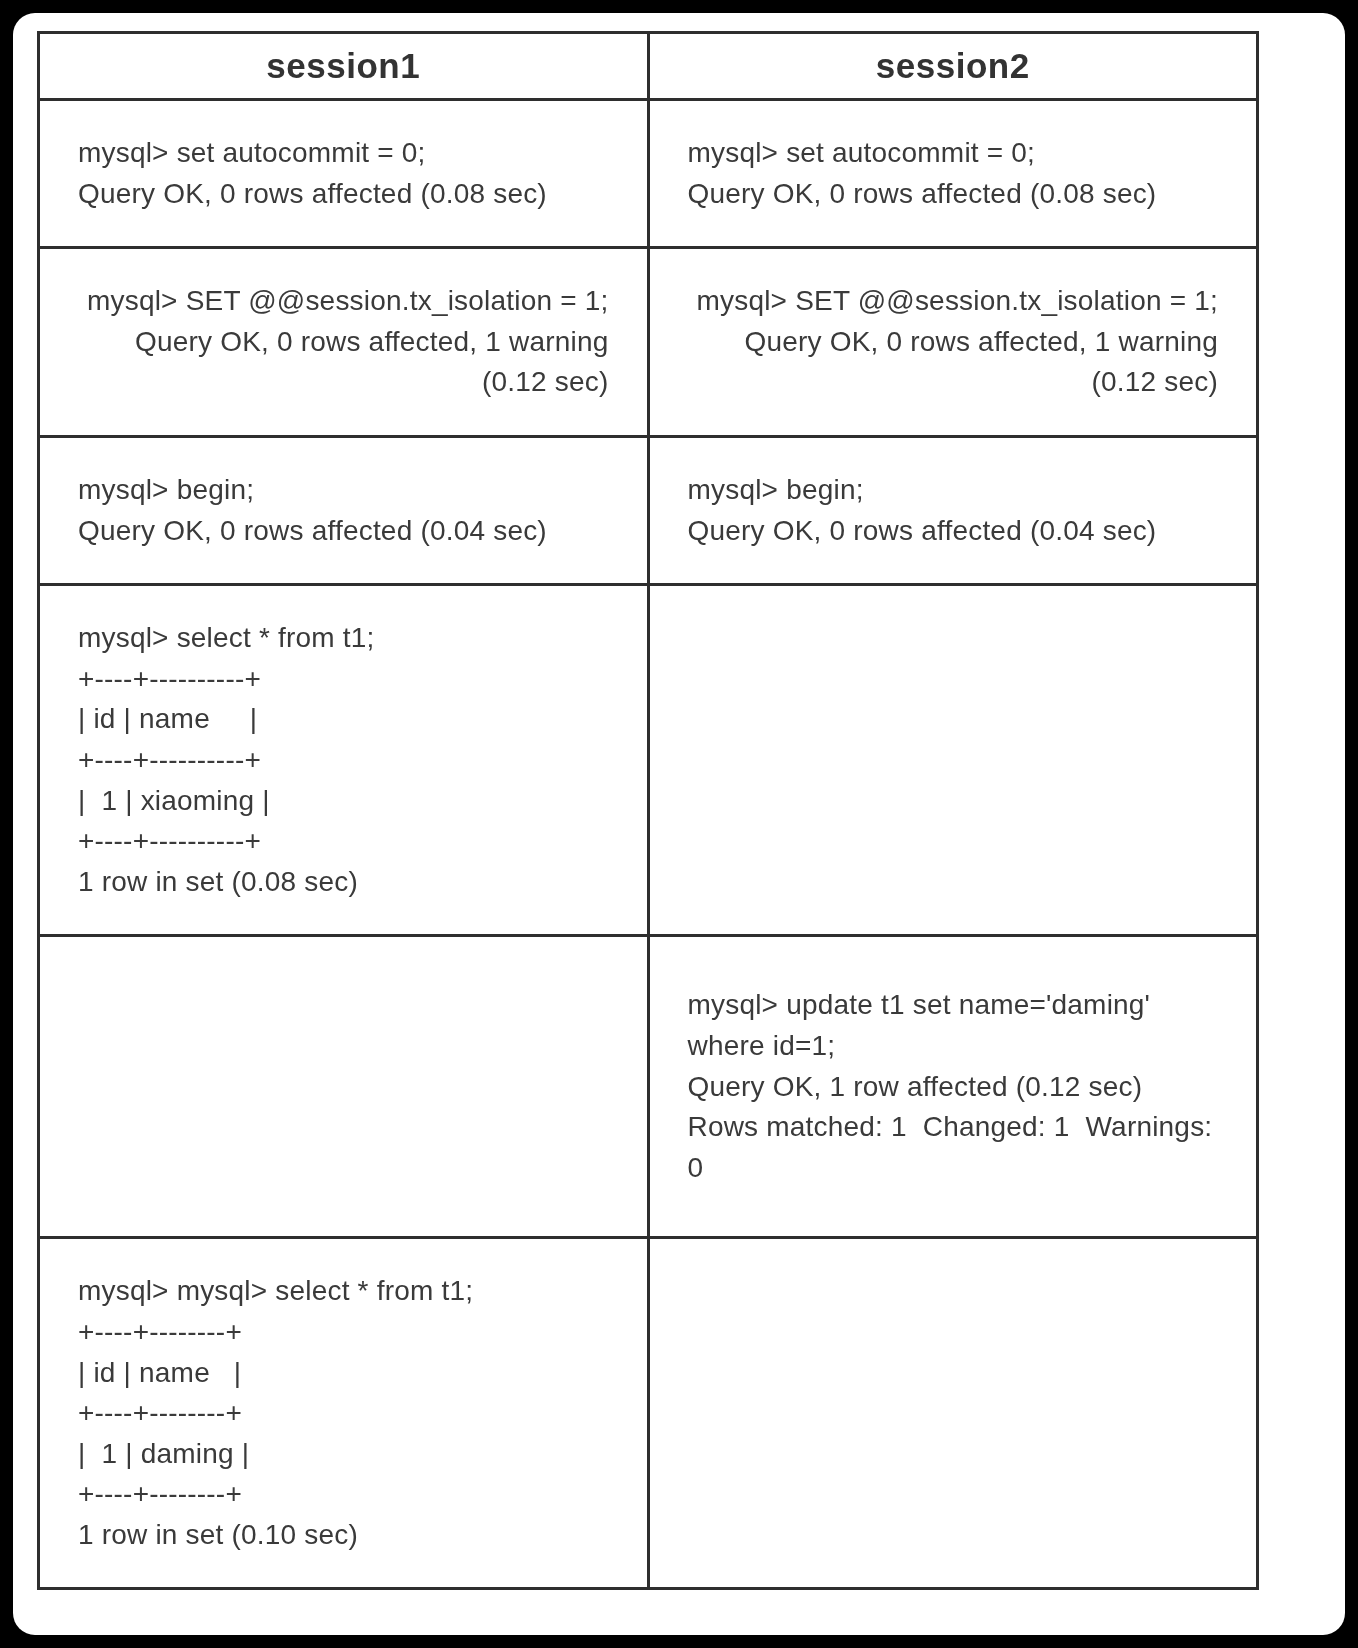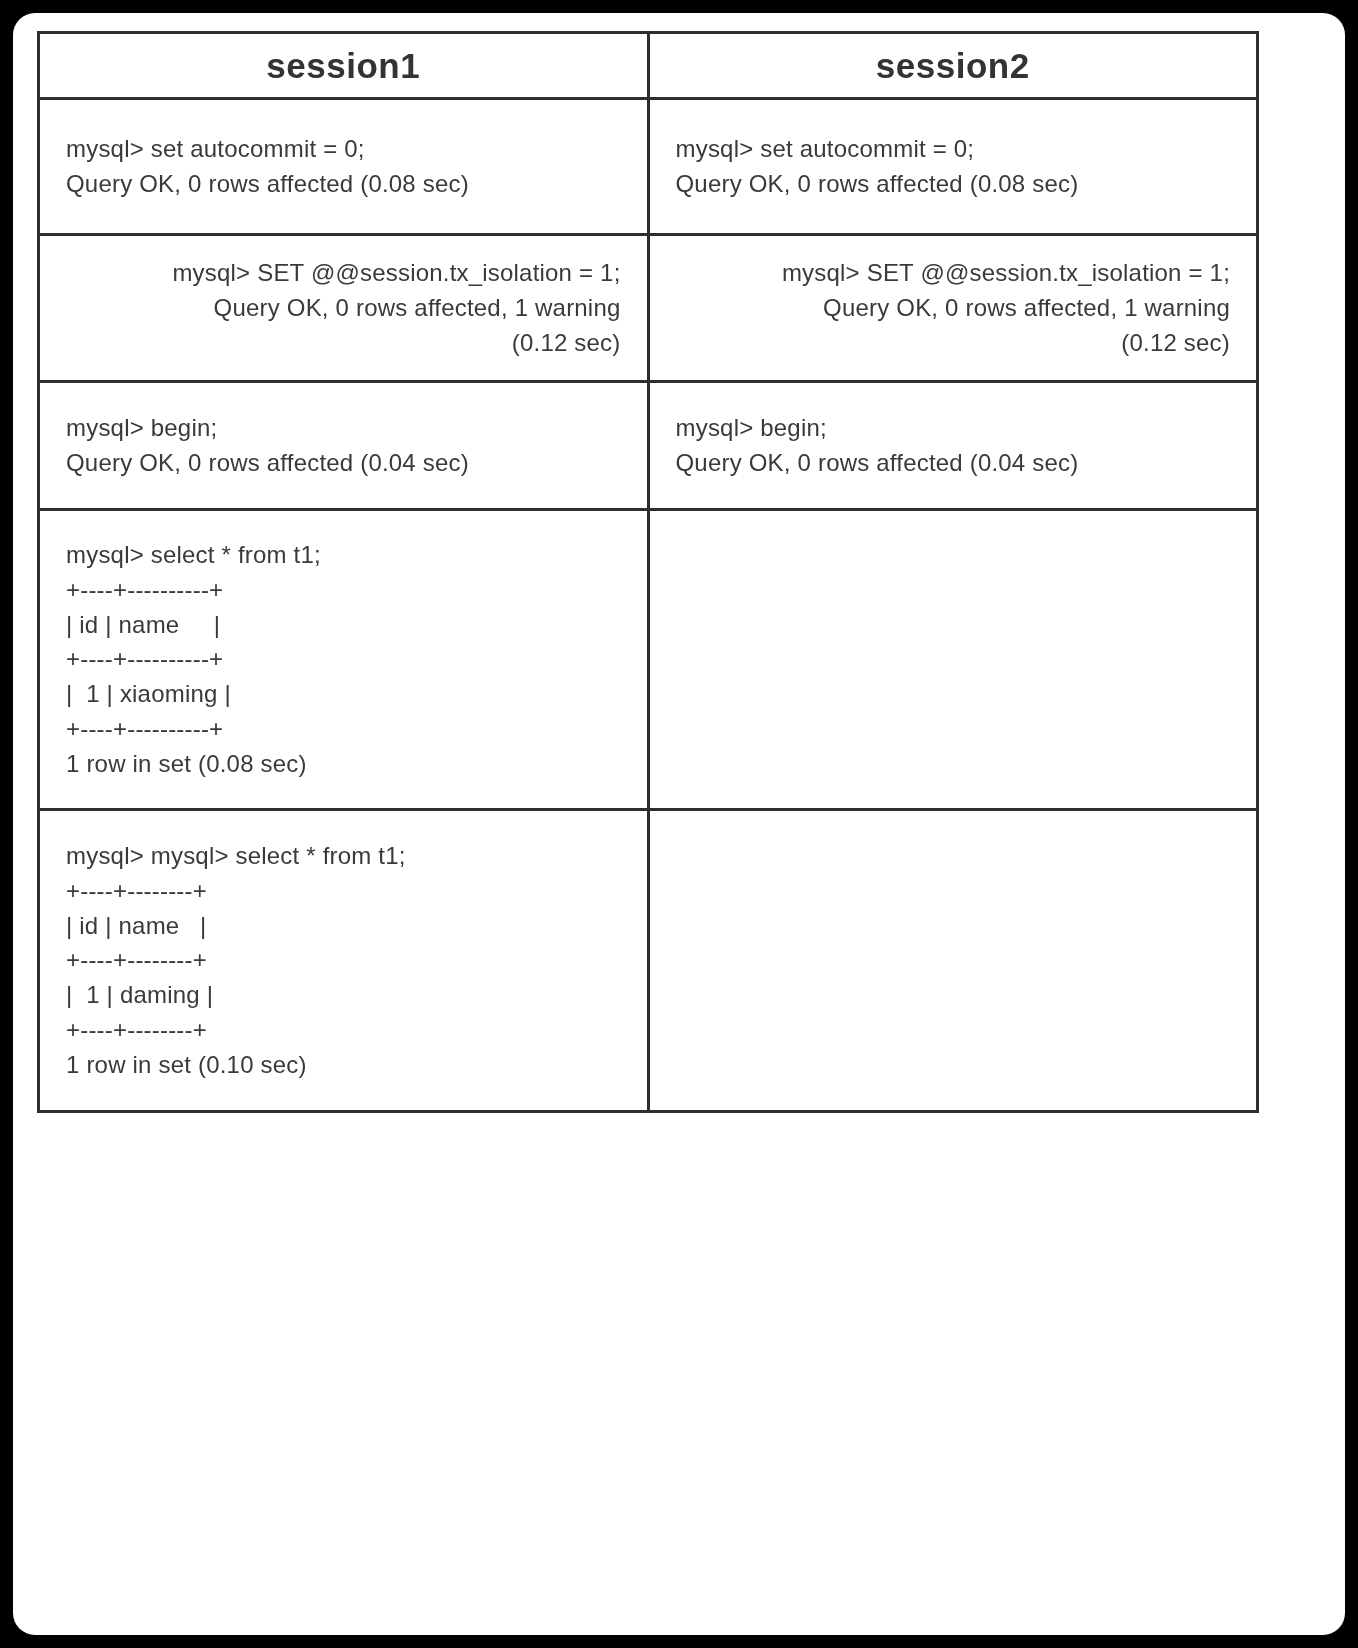--- a/index.html
+++ b/index.html
@@ -1,15 +1,15 @@
 <!DOCTYPE html>
 <html><head>
 <meta charset="utf-8">
 <style>
-  * { box-sizing: border-box; margin: 0; padding: 0; }
+  * { box-sizing: border-box; margin: 0; padding: 12px; }
   html, body {
     width: 1358px;
     height: 1648px;
     background: #000000;
     font-family: "Liberation Sans", sans-serif;
   }
   .panel {
     position: absolute;
     left: 13px;
     top: 13px;
@@ -38,21 +38,21 @@
     text-align: center;
     letter-spacing: 0.5px;
   }
   .grid td {
     padding: 20px 26px;
     vertical-align: middle;
     color: #3a3a3a;
   }
   .cell-text {
     white-space: pre-wrap;
-    font-size: 24px;
+    font-size: 28px;
     line-height: 1.45;
     letter-spacing: 0.2px;
     word-break: break-word;
   }
   
   tbody tr:nth-child(1) td { height: 136px; }
   tbody tr:nth-child(2) td { height: 138px; text-align: right; }
   tbody tr:nth-child(3) td { height: 128px; margin-left: 23px; }
   tbody tr:nth-child(4) td { height: 300px; }
   tbody tr:nth-child(5) td { height: 302px; }
@@ -112,20 +112,31 @@
 |  1 | xiaoming |
 +----+----------+
 1 row in set (0.08 sec)</div>
           </td>
         <td>
             <div class="cell-text"></div>
           </td>
       </tr>
       <tr>
         <td>
+            <div class="cell-text"></div>
+          </td>
+        <td>
+            <div class="cell-text">mysql&gt; update t1 set name='daming'
+where id=1;
+Query OK, 1 row affected (0.12 sec)
+Rows matched: 1  Changed: 1  Warnings: 0</div>
+          </td>
+      </tr>
+      <tr>
+        <td>
             <div class="cell-text">mysql&gt; mysql&gt; select * from t1;
 +----+--------+
 | id | name   |
 +----+--------+
 |  1 | daming |
 +----+--------+
 1 row in set (0.10 sec)</div>
           </td>
         <td>
             <div class="cell-text"></div>

